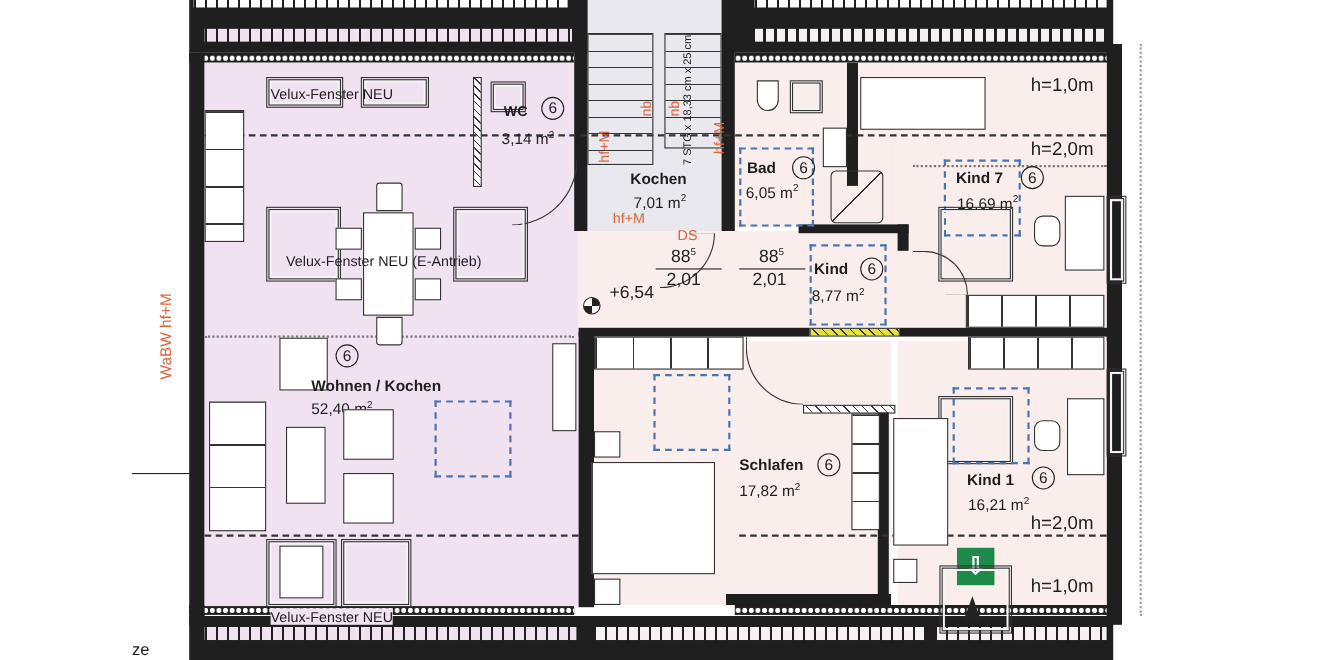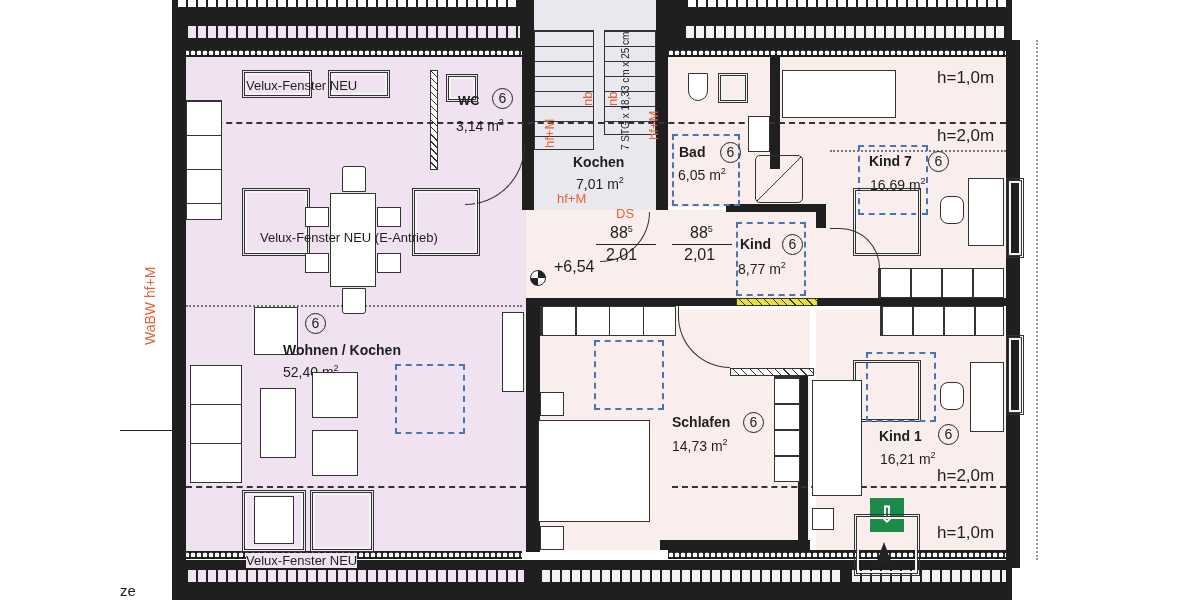--- a/index.html
+++ b/index.html
@@ -165,21 +165,21 @@
 <div class="furn" style="left:940px;top:196px;width:24px;height:28px;border-radius:8px;"></div>
 <div class="furn" style="left:968px;top:178px;width:36px;height:68px;"></div>
 <div class="velux" style="left:1006px;top:178px;width:18px;height:80px;"></div>
 <div class="abs" style="left:878px;top:268px;width:126px;height:30px;background:repeating-linear-gradient(90deg,#333 0 1.5px,#fff 1.5px 31px);border:1.5px solid #333;"></div>
 <div class="abs" style="left:830px;top:228px;width:50px;height:40px;border:1.5px solid #333;border-left:none;border-bottom:none;border-radius:0 50px 0 0;"></div>
 
 <div class="abs" style="left:540px;top:306px;width:136px;height:30px;background:repeating-linear-gradient(90deg,#333 0 1.5px,#fff 1.5px 34px);border:1.5px solid #333;"></div>
 <div class="blue-dash" style="left:594px;top:340px;width:70px;height:70px;"></div>
 <div class="lbl bold" style="left:672px;top:414px;">Schlafen</div>
 <div class="circ" style="left:743px;top:412px;">6</div>
-<div class="lbl" style="left:672px;top:437px;"><span>14,73</span> m<span class="sup">2</span></div>
+<div class="lbl" style="left:672px;top:437px;"><span>17,82</span> m<span class="sup">2</span></div>
 <div class="furn" style="left:540px;top:392px;width:24px;height:24px;"></div>
 <div class="furn" style="left:538px;top:420px;width:112px;height:102px;"></div>
 <div class="furn" style="left:540px;top:526px;width:24px;height:24px;"></div>
 <div class="abs" style="left:774px;top:376px;width:26px;height:106px;background:repeating-linear-gradient(180deg,#333 0 1.5px,#fff 1.5px 26px);border:1.5px solid #333;"></div>
 
 <div class="abs" style="left:880px;top:306px;width:124px;height:30px;background:repeating-linear-gradient(90deg,#333 0 1.5px,#fff 1.5px 31px);border:1.5px solid #333;"></div>
 <div class="velux" style="left:853px;top:360px;width:68px;height:62px;"></div>
 <div class="blue-dash" style="left:866px;top:352px;width:70px;height:70px;"></div>
 <div class="furn" style="left:940px;top:382px;width:24px;height:28px;border-radius:8px;"></div>
 <div class="furn" style="left:970px;top:362px;width:34px;height:70px;"></div>

